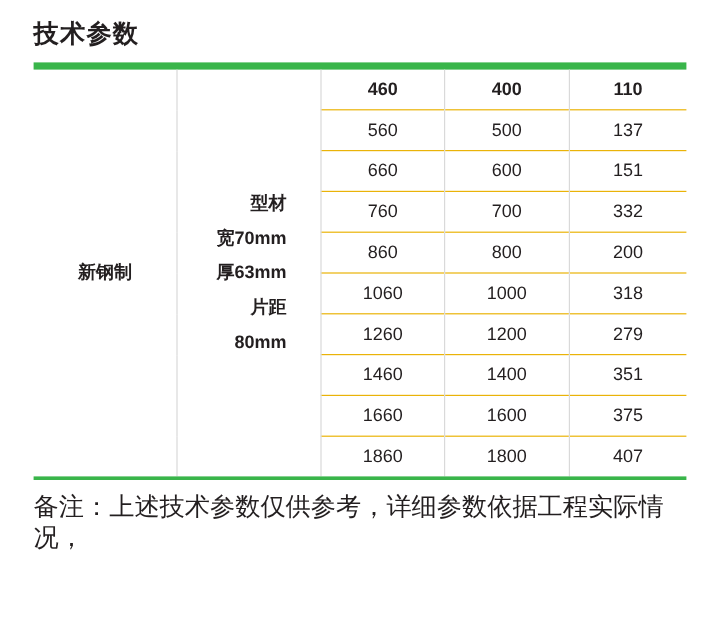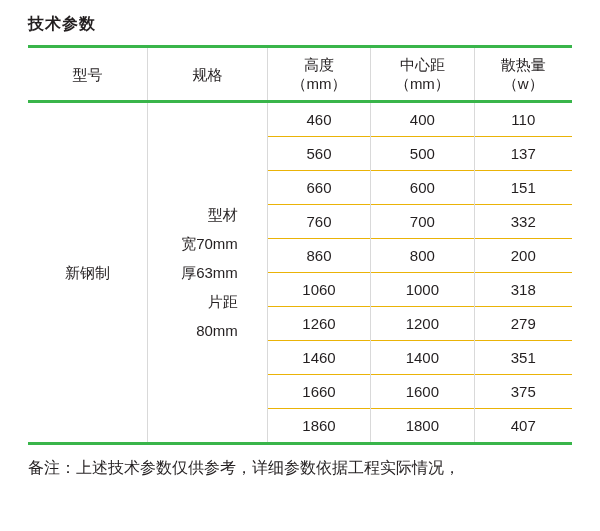--- a/index.html
+++ b/index.html
@@ -15,21 +15,21 @@
     overflow: hidden;
   }
   .page {
     position: relative;
     width: 600px;
     height: 531px;
     box-sizing: border-box;
     padding: 0 28px;
   }
   .title {
-    font-size: 16px;
+    font-size: 21px;
     font-weight: bold;
     letter-spacing: 1px;
     color: #231f20;
     padding-top: 14px;
     padding-bottom: 10px;
   }
   .rule-top {
     height: 3px;
     background: #39b54a;
     width: 100%;
@@ -63,84 +63,58 @@
   }
   .v-sep {
     border-right: 1px solid #d9d9d9;
   }
   .data-row td {
     height: 33px;
     border-top: 1px solid #eab308;
   }
   .data-row:first-child td {
     border-top: none;
+    font-weight: bold;
   }
   .model-cell {
     font-size: 15px;
     line-height: 20px;
   }
   .spec-cell {
     font-size: 15px;
     line-height: 29px;
     text-align: center;
   }
   .spec-inner {
     display: inline-block;
     text-align: right;
     padding-left: 4px;
   }
   .note {
-    font-size: 16px;
+    font-size: 21px;
     line-height: 26px;
     padding-top: 10px;
     color: #231f20;
   }
   .note-indent {
     padding-left: 58px;
   }
   .cols-head {
     display: block;
   }
 </style>
 </head>
 <body>
 
 <div class="page">
 
   <div class="title">技术参数</div>
 
   <div class="rule-top"></div>
 
-  <table class="params">
-    <colgroup>
-      <col style="width:22%">
-      <col style="width:22%">
-      <col style="width:19%">
-      <col style="width:19%">
-      <col style="width:18%">
-    </colgroup>
-    <tbody>
-      <tr class="head-row">
-        <td class="v-sep">型号</td>
-        <td class="v-sep">规格</td>
-        <td class="v-sep">
-          <span class="cols-head">高度</span>
-          <span class="cols-head">（mm）</span>
-        </td>
-        <td class="v-sep">
-          <span class="cols-head">中心距</span>
-          <span class="cols-head">（mm）</span>
-        </td>
-        <td>
-          <span class="cols-head">散热量</span>
-          <span class="cols-head">（w）</span>
-        </td>
-      </tr>
-    </tbody>
-  </table>
 
   <div class="rule-mid"></div>
 
   <table class="params">
     <colgroup>
       <col style="width:22%">
       <col style="width:22%">
       <col style="width:19%">
       <col style="width:19%">
       <col style="width:18%">

